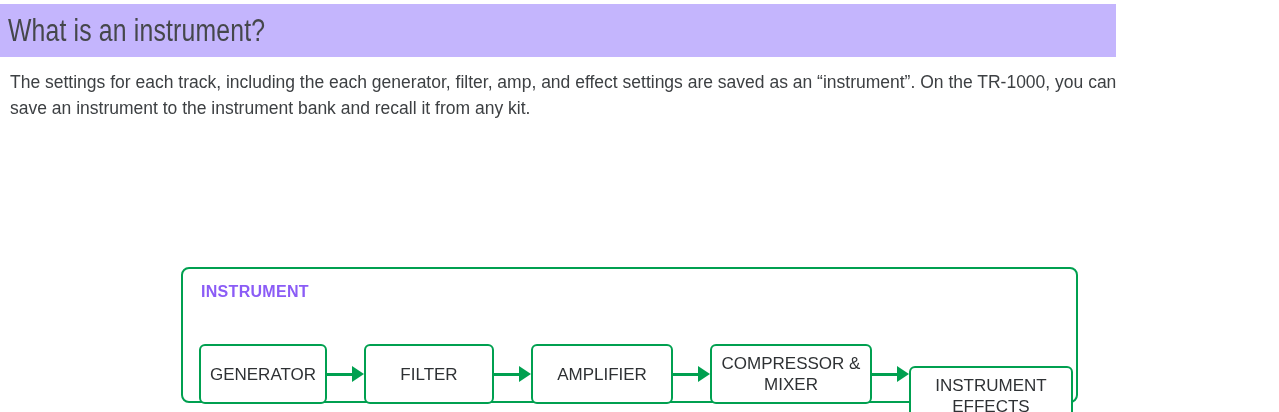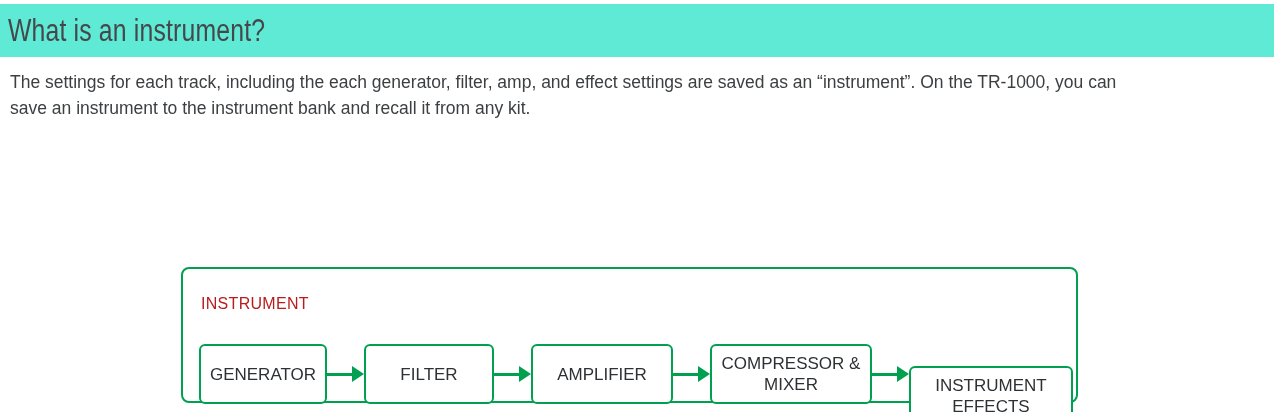--- a/index.html
+++ b/index.html
@@ -13,23 +13,23 @@
     position: relative;
     font-family: "Liberation Sans", sans-serif;
     overflow: hidden;
   }
 
   
   .section-header {
     position: absolute;
     left: 0;
     top: 4px;
-    width: 1274px;
+    width: 1116px;
     height: 53px;
-    background: #5eead4;
+    background: #c4b5fd;
   }
   .section-title {
     margin: 0;
     padding: 0 0 0 10px;
     line-height: 54px;
     font-size: 31px;
     font-weight: 500;
     color: #45474b;
     transform: scaleX(0.80);
     transform-origin: 0 50%;
@@ -61,24 +61,23 @@
     box-sizing: border-box;
     border: 2.5px solid #00a050;
     border-radius: 8px;
     background: #ffffff;
   }
   .diagram-label {
     position: absolute;
     left: 18px;
     top: 14px;
     font-size: 16px;
-    font-weight: normal;
-    color: #b91c1c;
+    font-weight: bold;
+    color: #8b5cf6;
     letter-spacing: 0.3px;
-    margin-top: 12px;
   }
   .flow-row {
     position: absolute;
     left: 16px;
     top: 53px;
     display: flex;
     align-items: center;
   }
   .node {
     height: 60px;

